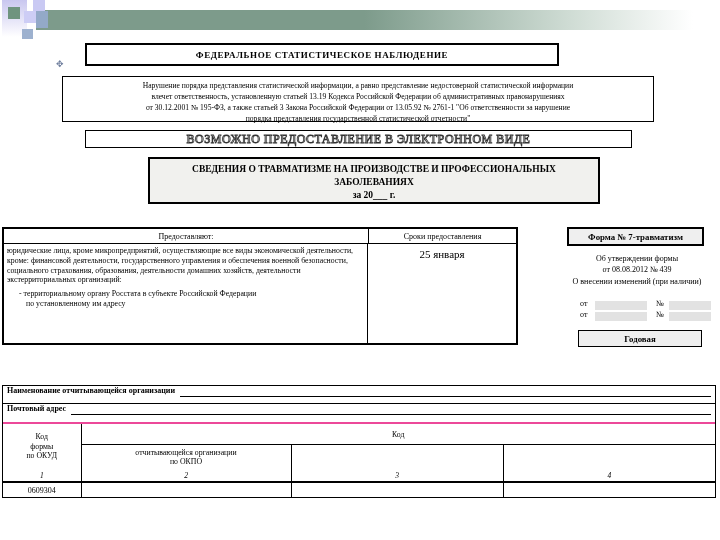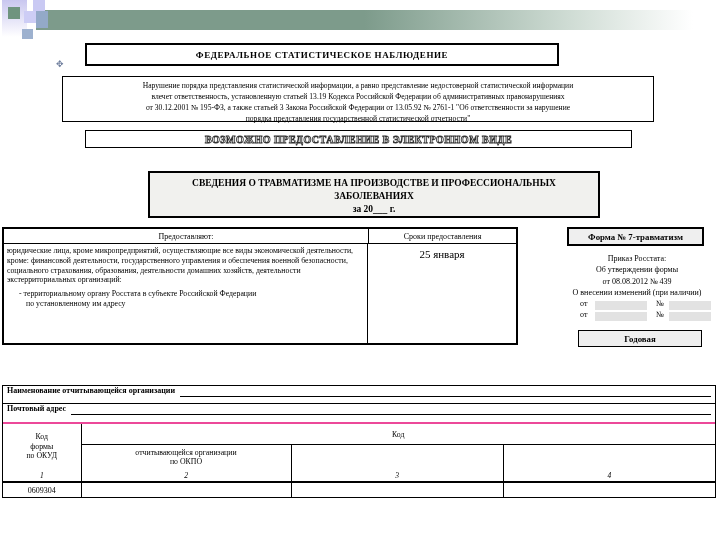--- a/index.html
+++ b/index.html
@@ -17,23 +17,23 @@
   .sq-steel2{left:22px;top:29px;width:11px;height:10px;background:#9db1cf;}
   
   .hdr-box{left:85px;top:43px;width:470px;height:19px;border:2px solid #000;
            display:flex;align-items:center;justify-content:center;
            font-weight:bold;font-size:9px;letter-spacing:.6px;}
   .anchor{left:56px;top:60px;font-size:9px;color:#6a7a9a;line-height:9px;}
   .warn-box{left:62px;top:76px;width:592px;height:46px;border:1px solid #000000;
             text-align:center;font-size:7.6px;line-height:11px;padding-top:3px;box-sizing:border-box;}
   .elec-box{left:85px;top:130px;width:547px;height:18px;border:1.5px solid #000;box-sizing:border-box;
             display:flex;align-items:center;justify-content:center;}
-  .outline-text{font-weight:bold;font-size:10px;letter-spacing:.5px;color:#fff;
+  .outline-text{font-weight:normal;font-size:12px;letter-spacing:.5px;color:#fff;
                 -webkit-text-stroke:0.8px #333;text-shadow:0 0 1px #666;}
-  .title-box{left:148px;top:171px;width:452px;height:47px;border:2px solid #000;background:#f1f1ee;
+  .title-box{left:148px;top:157px;width:452px;height:47px;border:2px solid #000;background:#f1f1ee;
              text-align:center;font-weight:bold;font-size:9.5px;line-height:13px;padding-top:4px;box-sizing:border-box;}
   
   .ptable{left:2px;top:227px;width:516px;height:118px;border:2px solid #000;box-sizing:border-box;
           display:flex;flex-direction:column;font-size:8px;}
   .ptable .hrow{display:flex;height:14px;border-bottom:1px solid #000;}
   .ptable .hcell1{width:364px;border-right:1px solid #000;display:flex;align-items:center;justify-content:center;}
   .ptable .hcell2{flex:1;display:flex;align-items:center;justify-content:center;}
   .ptable .brow{display:flex;flex:1;}
   .ptable .bcell1{width:364px;border-right:1px solid #000;padding:2px 10px 2px 3px;box-sizing:border-box;
                   font-size:7.8px;line-height:9.8px;}
@@ -111,21 +111,20 @@
         <div class="bullet2">по установленному им адресу</div>
       </div>
       <div class="bcell2">25 января</div>
     </div>
   </div>
 
   <div class="abs form-box">
     <span>Форма № 7-травматизм</span>
   </div>
   <div class="abs order-blk">
-    <div>Приказ Росстата:</div>
     <div>Об утверждении формы</div>
     <div>от 08.08.2012 № 439</div>
     <div>О внесении изменений (при наличии)</div>
   </div>
 
   <div class="abs fr-label" style="left:580px;top:299px;">от</div>
   <div class="abs gray-field" style="left:595px;top:301px;width:52px;"></div>
   <div class="abs fr-label" style="left:656px;top:299px;">№</div>
   <div class="abs gray-field" style="left:669px;top:301px;width:42px;"></div>
 

